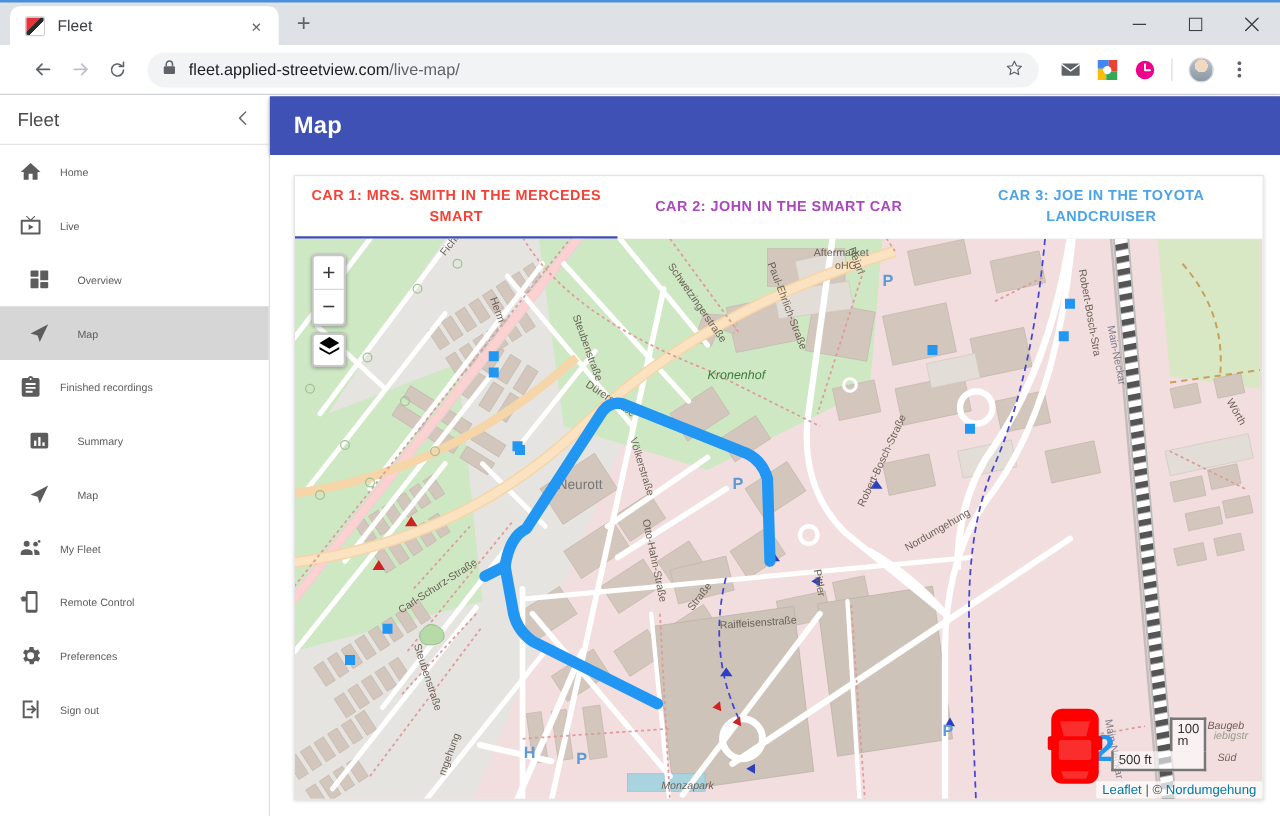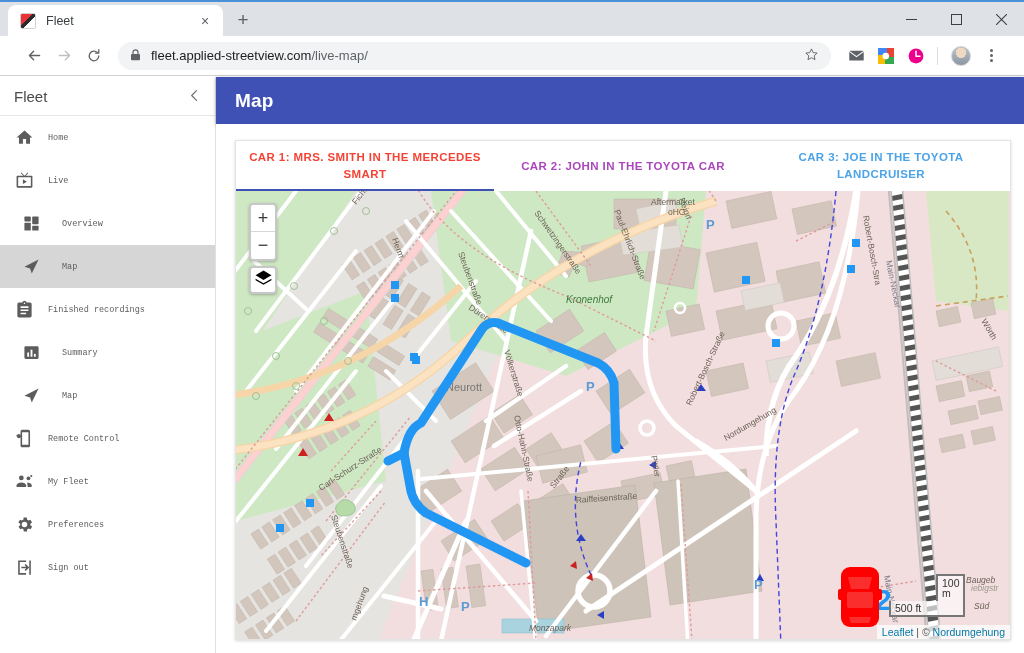--- a/index.html
+++ b/index.html
@@ -97,21 +97,21 @@
   #brandrow .collapse { color:#6b6b6b; font-size:15px; }
   .navitem {
     height:43px; display:flex; align-items:center; cursor:default;
     color:#5c5c5c; font-size:14.5px;
   }
   .navitem.active { background:#d6d6d6; }
   .navitem .ico { width:48px; display:flex; align-items:center; justify-content:center; flex:0 0 48px; }
   .navitem.sub .ico { width:62px; flex:0 0 62px; }
   .navitem .ico svg { width:19px; height:19px; fill:#5c5c5c; }
   .navitem.sub .ico svg { width:17px; height:17px; }
-  .navitem .lbl { color:#5c5c5c;font-family:Liberation Mono, monospace; }
+  .navitem .lbl { color:#5c5c5c; }
 
   
   #main { flex:1; display:flex; flex-direction:column; background:#fff; min-width:0; }
   #appbar {
     height:47px; background:#3f51b5; display:flex; align-items:center;
     padding:0 19px; box-shadow:0 1px 4px rgba(0,0,0,.3);
   }
   #appbar .title { color:#fff; font-size:19px; font-weight:bold; letter-spacing:.2px; }
 
   #content { flex:1; padding:16px 13px 13px 19px; background:#fff; }
@@ -344,39 +344,39 @@
           <svg viewBox="0 0 24 24">
               <path d="M22 2L2 12.5l8 2.3 2.4 7.2z"></path>
             </svg>
         </span>
         <span class="lbl">Map</span>
       </div>
 
       <div class="navitem">
         <span class="ico">
           <svg viewBox="0 0 24 24">
-              <path d="M17 1H9a2 2 0 00-2 2v18a2 2 0 002 2h8a2 2 0 002-2V3a2 2 0 00-2-2zm0 19H9V4h8v16z"></path>
-              <circle cx="5" cy="9" r="2.6"></circle>
-              <path d="M1.6 7.3l1.6.6-1.2 1.2z"></path>
-            </svg>
-        </span>
-        <span class="lbl">Remote Control</span>
-      </div>
-
-      <div class="navitem">
-        <span class="ico">
-          <svg viewBox="0 0 24 24">
               <circle cx="8" cy="7.5" r="3"></circle>
               <circle cx="17" cy="8" r="2.4"></circle>
               <path d="M2 19v-2.2C2 14.5 5 13.2 8 13.2s6 1.3 6 3.6V19z"></path>
               <path d="M15.4 13.4c2.6.2 5.6 1.2 5.6 3.4V19h-5z"></path>
               <circle cx="20.6" cy="5.2" r="1.3"></circle>
             </svg>
         </span>
         <span class="lbl">My Fleet</span>
+      </div>
+
+      <div class="navitem">
+        <span class="ico">
+          <svg viewBox="0 0 24 24">
+              <path d="M17 1H9a2 2 0 00-2 2v18a2 2 0 002 2h8a2 2 0 002-2V3a2 2 0 00-2-2zm0 19H9V4h8v16z"></path>
+              <circle cx="5" cy="9" r="2.6"></circle>
+              <path d="M1.6 7.3l1.6.6-1.2 1.2z"></path>
+            </svg>
+        </span>
+        <span class="lbl">Remote Control</span>
       </div>
 
       <div class="navitem">
         <span class="ico">
           <svg viewBox="0 0 24 24">
               <path d="M19.4 13a7.6 7.6 0 000-2l2.1-1.6-2-3.5-2.5 1a7.6 7.6 0 00-1.7-1l-.4-2.6h-4l-.4 2.6a7.6 7.6 0 00-1.7 1l-2.5-1-2 3.5L6.6 11a7.6 7.6 0 000 2l-2.1 1.6 2 3.5 2.5-1a7.6 7.6 0 001.7 1l.4 2.6h4l.4-2.6a7.6 7.6 0 001.7-1l2.5 1 2-3.5zM12 15.5a3.5 3.5 0 110-7 3.5 3.5 0 010 7z"></path>
             </svg>
         </span>
         <span class="lbl">Preferences</span>
       </div>
@@ -401,21 +401,21 @@
 
       <div id="content">
         <div id="card">
 
           <div id="tabs">
             <div class="ctab active" style="color:#f44336">
               <span>CAR 1: MRS. SMITH IN THE MERCEDES SMART</span>
               <span class="ul"></span>
             </div>
             <div class="ctab" style="color:#ab47bc">
-              <span>CAR 2: JOHN IN THE TOYOTA CAR</span>
+              <span>CAR 2: JOHN IN THE SMART CAR</span>
               <span class="ul"></span>
             </div>
             <div class="ctab" style="color:#4ba3e8">
               <span>CAR 3: JOE IN THE TOYOTA LANDCRUISER</span>
               <span class="ul"></span>
             </div>
           </div>
 
           <div id="map">
             <div id="maptiles">

